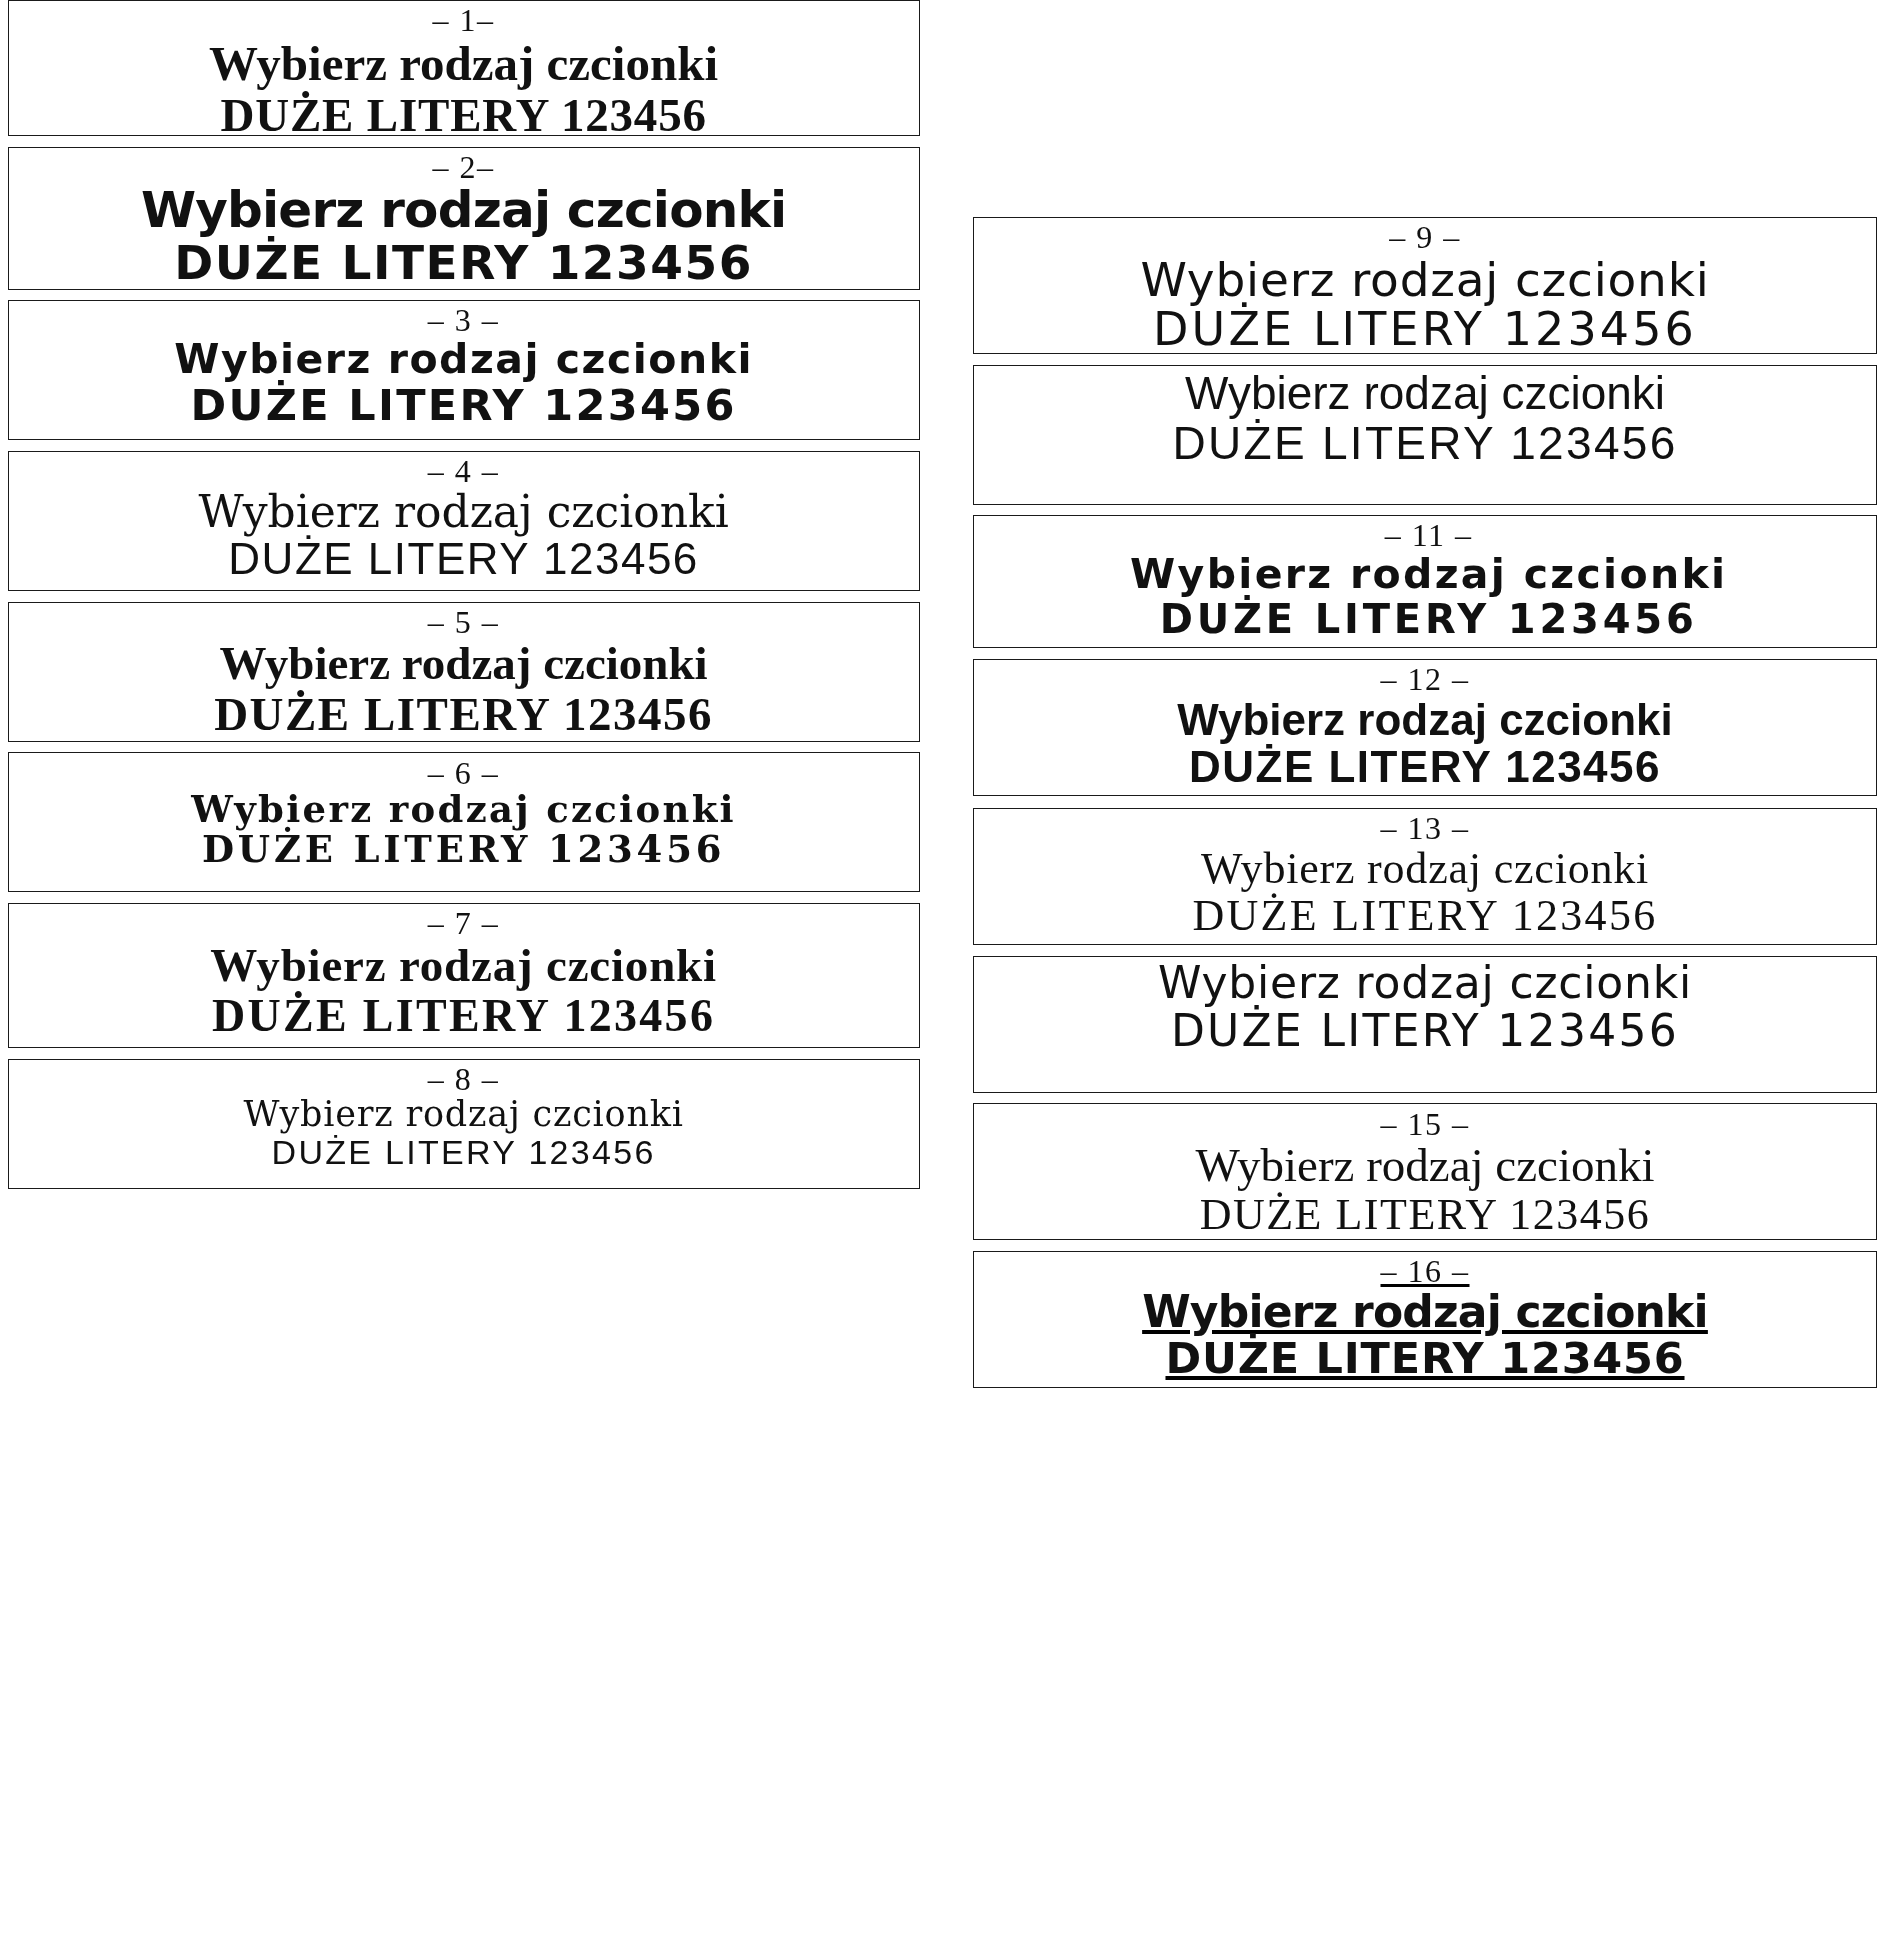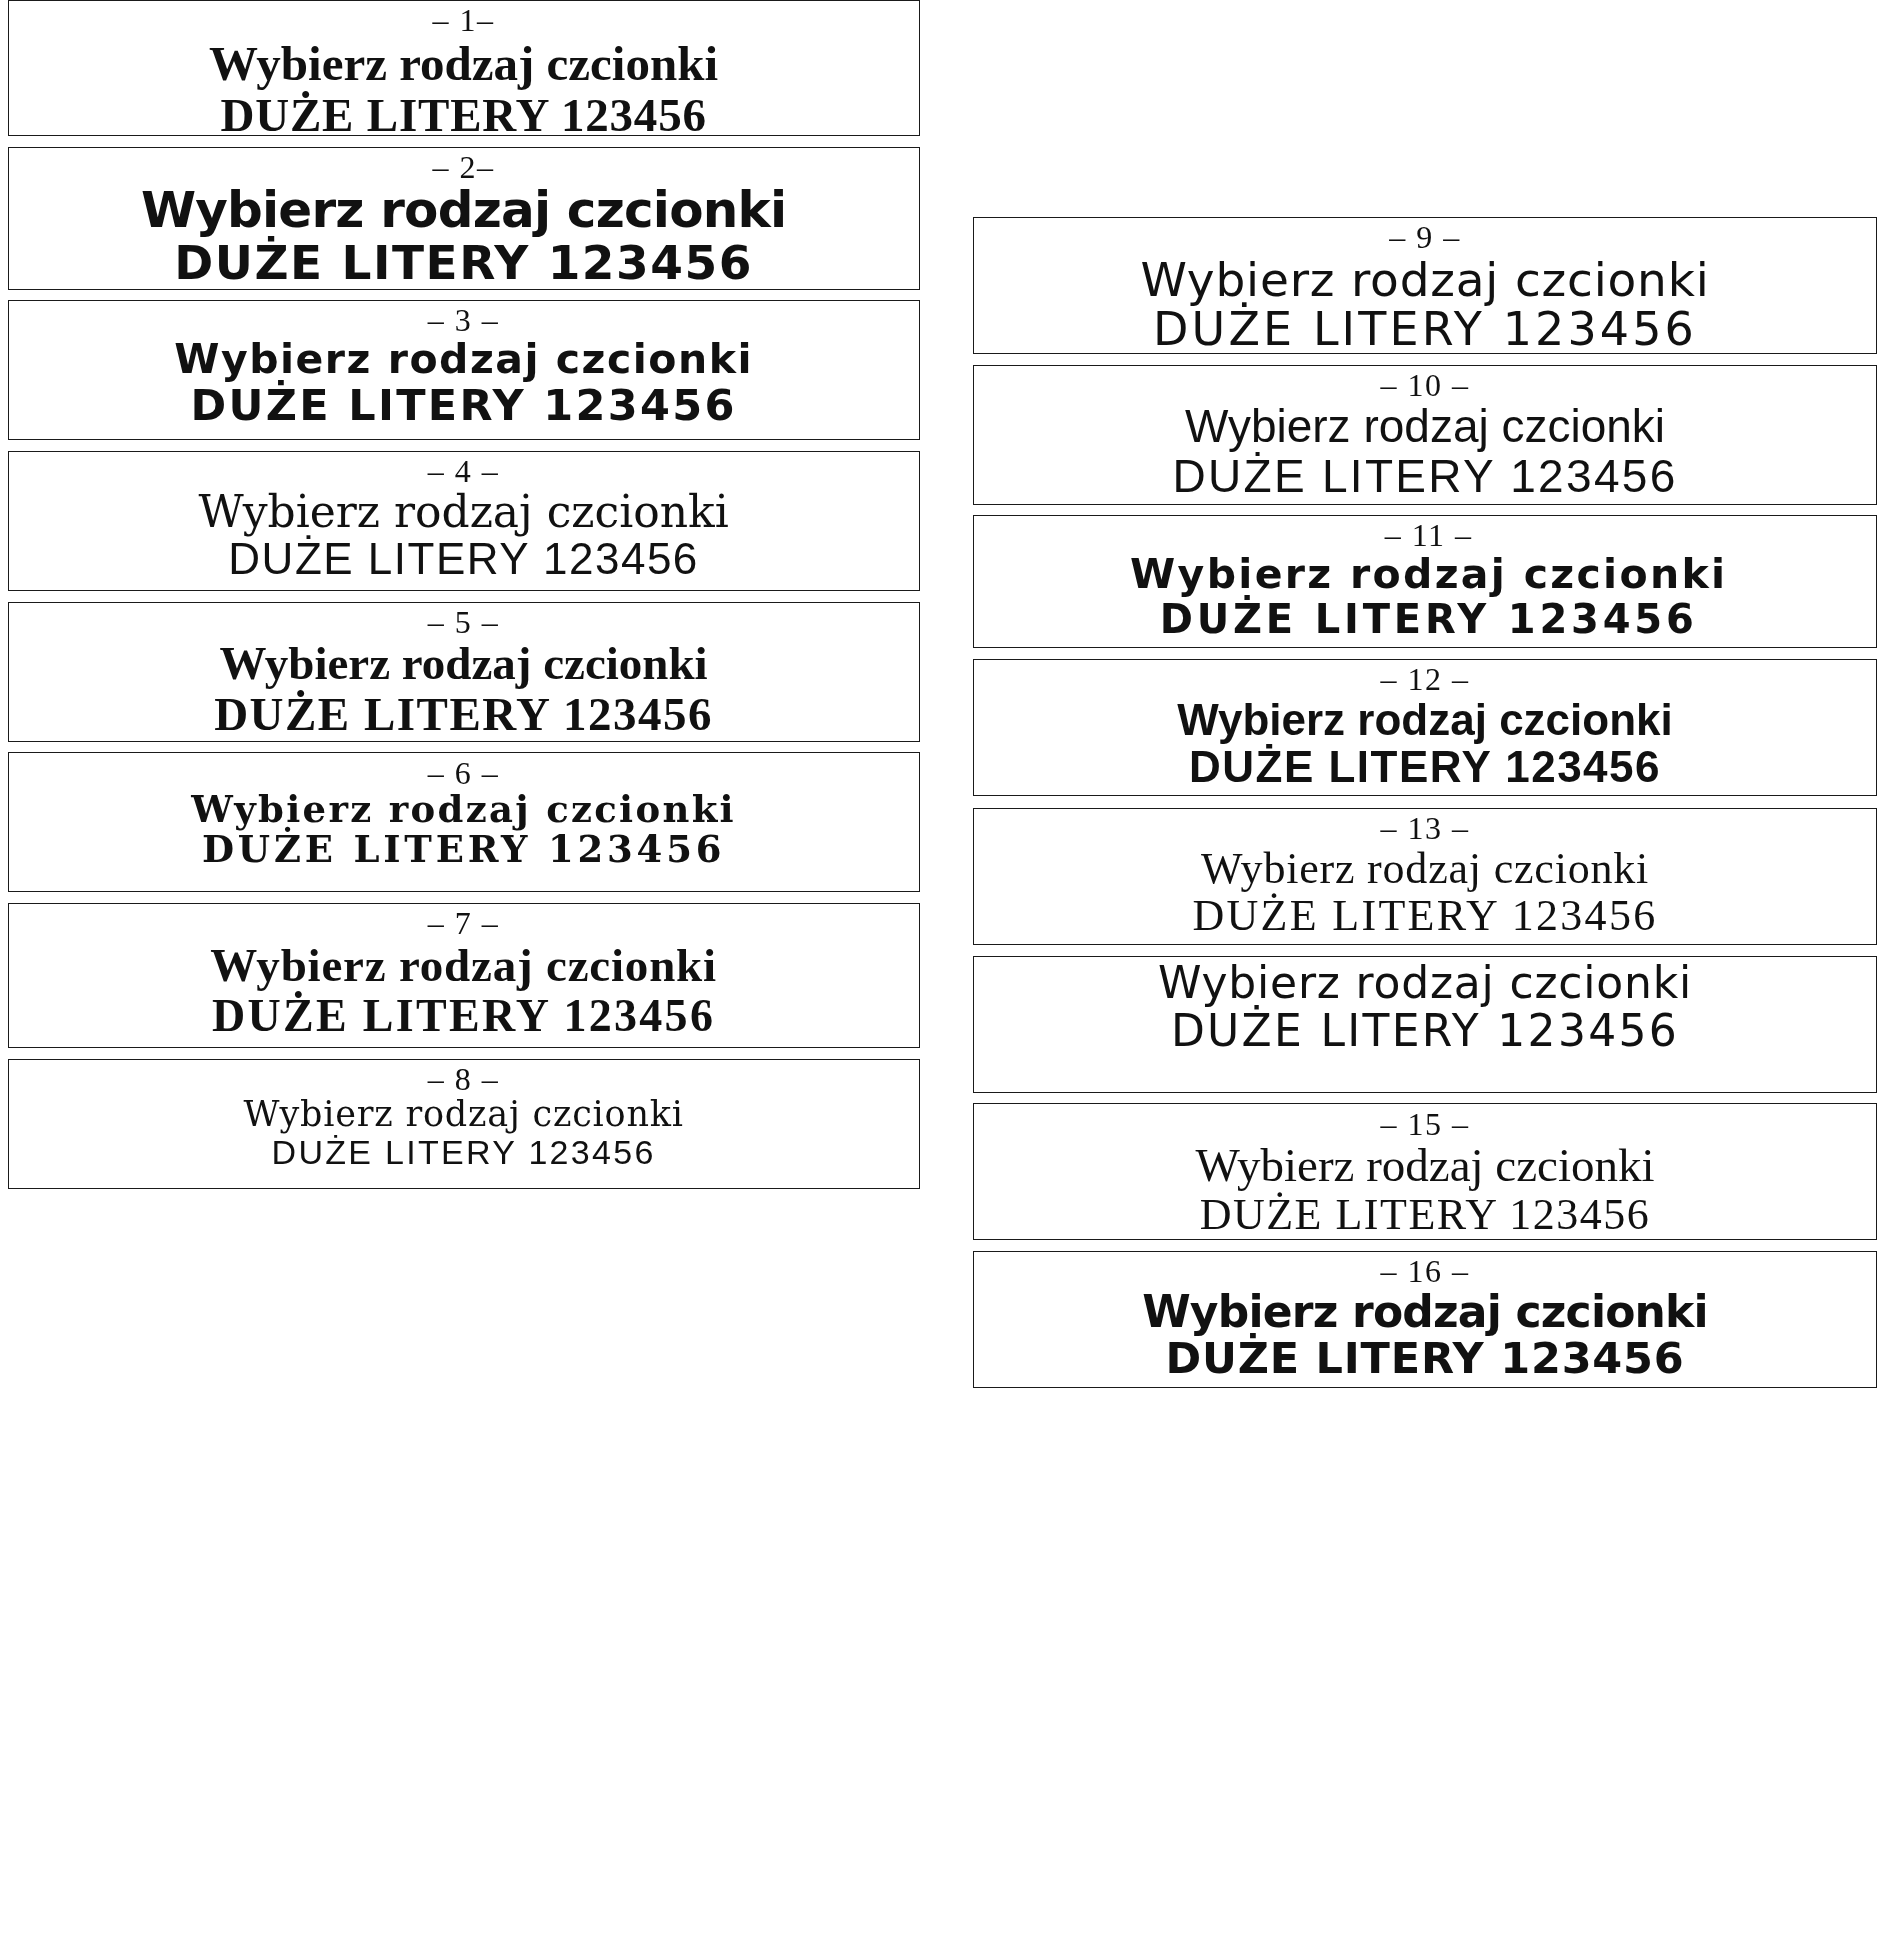--- a/index.html
+++ b/index.html
@@ -183,21 +183,20 @@
 
   <div class="column" id="col-right" style="padding-top:217px;">
 
     <div class="sample f9" style="height:137px;">
       <div class="sample-number">– 9 –</div>
       <div class="sample-line line-upper">Wybierz rodzaj czcionki</div>
       <div class="sample-line line-lower">DUŻE LITERY  123456</div>
     </div>
 
     <div class="sample f10" style="height:140px;">
-      <div class="sample-number">– 10 –</div>
       <div class="sample-line line-upper">Wybierz rodzaj czcionki</div>
       <div class="sample-line line-lower">DUŻE LITERY    123456</div>
     </div>
 
     <div class="sample f11" style="height:133px;padding-left:15px;">
       <div class="sample-number">– 11 –</div>
       <div class="sample-line line-upper">Wybierz rodzaj czcionki</div>
       <div class="sample-line line-lower">DUŻE LITERY   123456</div>
     </div>
 
@@ -217,21 +216,21 @@
       <div class="sample-line line-upper">Wybierz rodzaj czcionki</div>
       <div class="sample-line line-lower">DUŻE LITERY    123456</div>
     </div>
 
     <div class="sample f15" style="height:137px;">
       <div class="sample-number">– 15 –</div>
       <div class="sample-line line-upper">Wybierz rodzaj czcionki</div>
       <div class="sample-line line-lower">DUŻE LITERY  123456</div>
     </div>
 
-    <div class="sample f16" style="height:137px;">
+    <div class="sample f16" style="height:137px;text-decoration:underline;">
       <div class="sample-number">– 16 –</div>
       <div class="sample-line line-upper">Wybierz rodzaj czcionki</div>
       <div class="sample-line line-lower">DUŻE LITERY 123456</div>
     </div>
 
   </div>
 
 </div>
 
 

